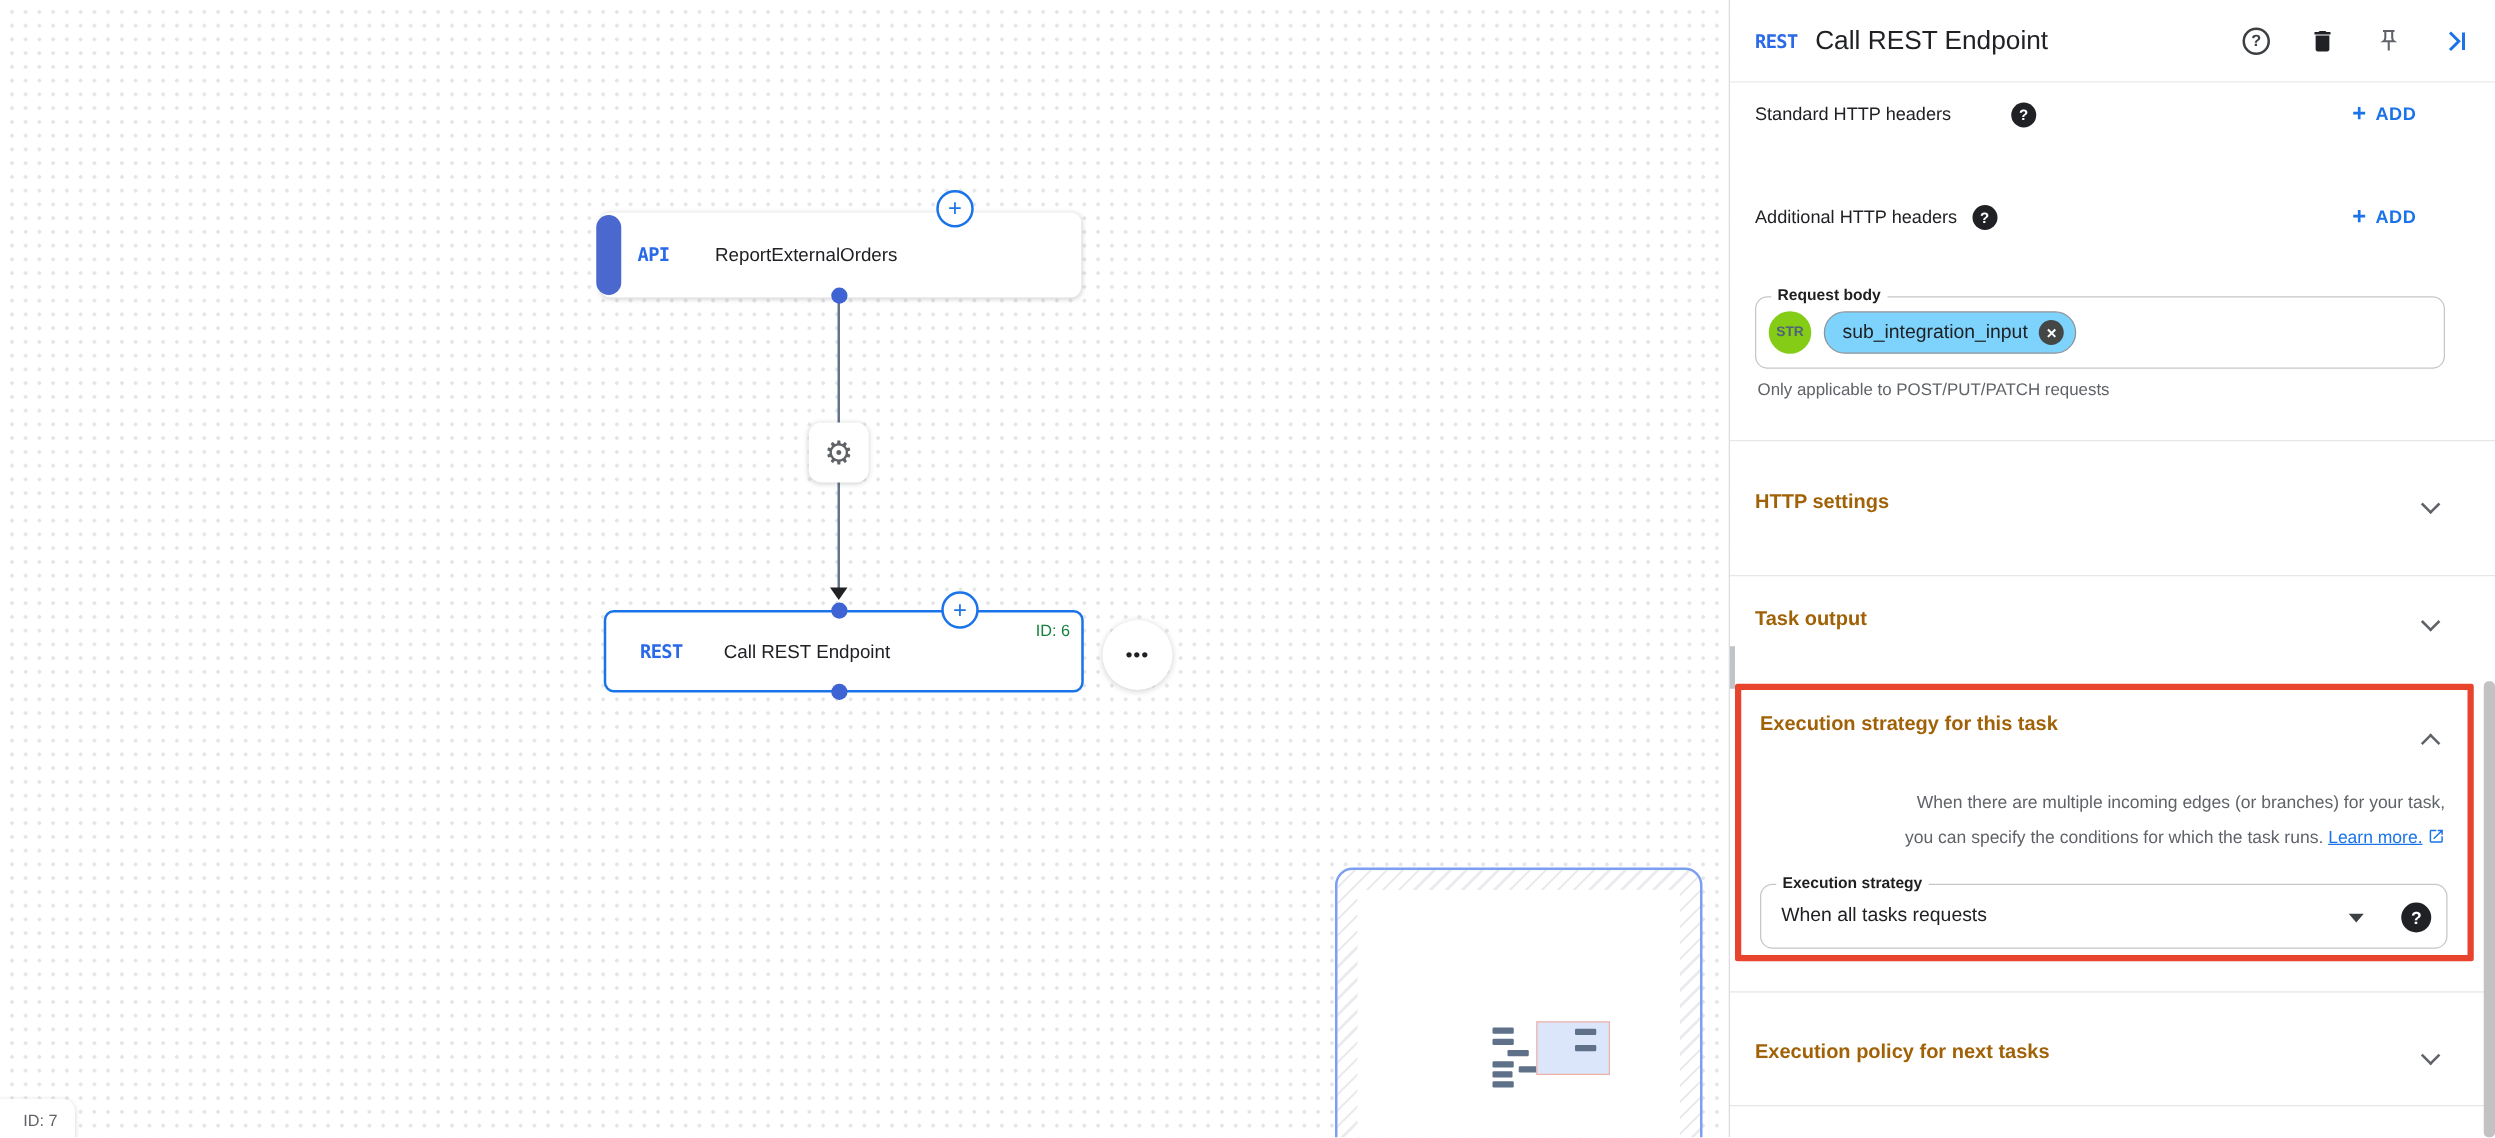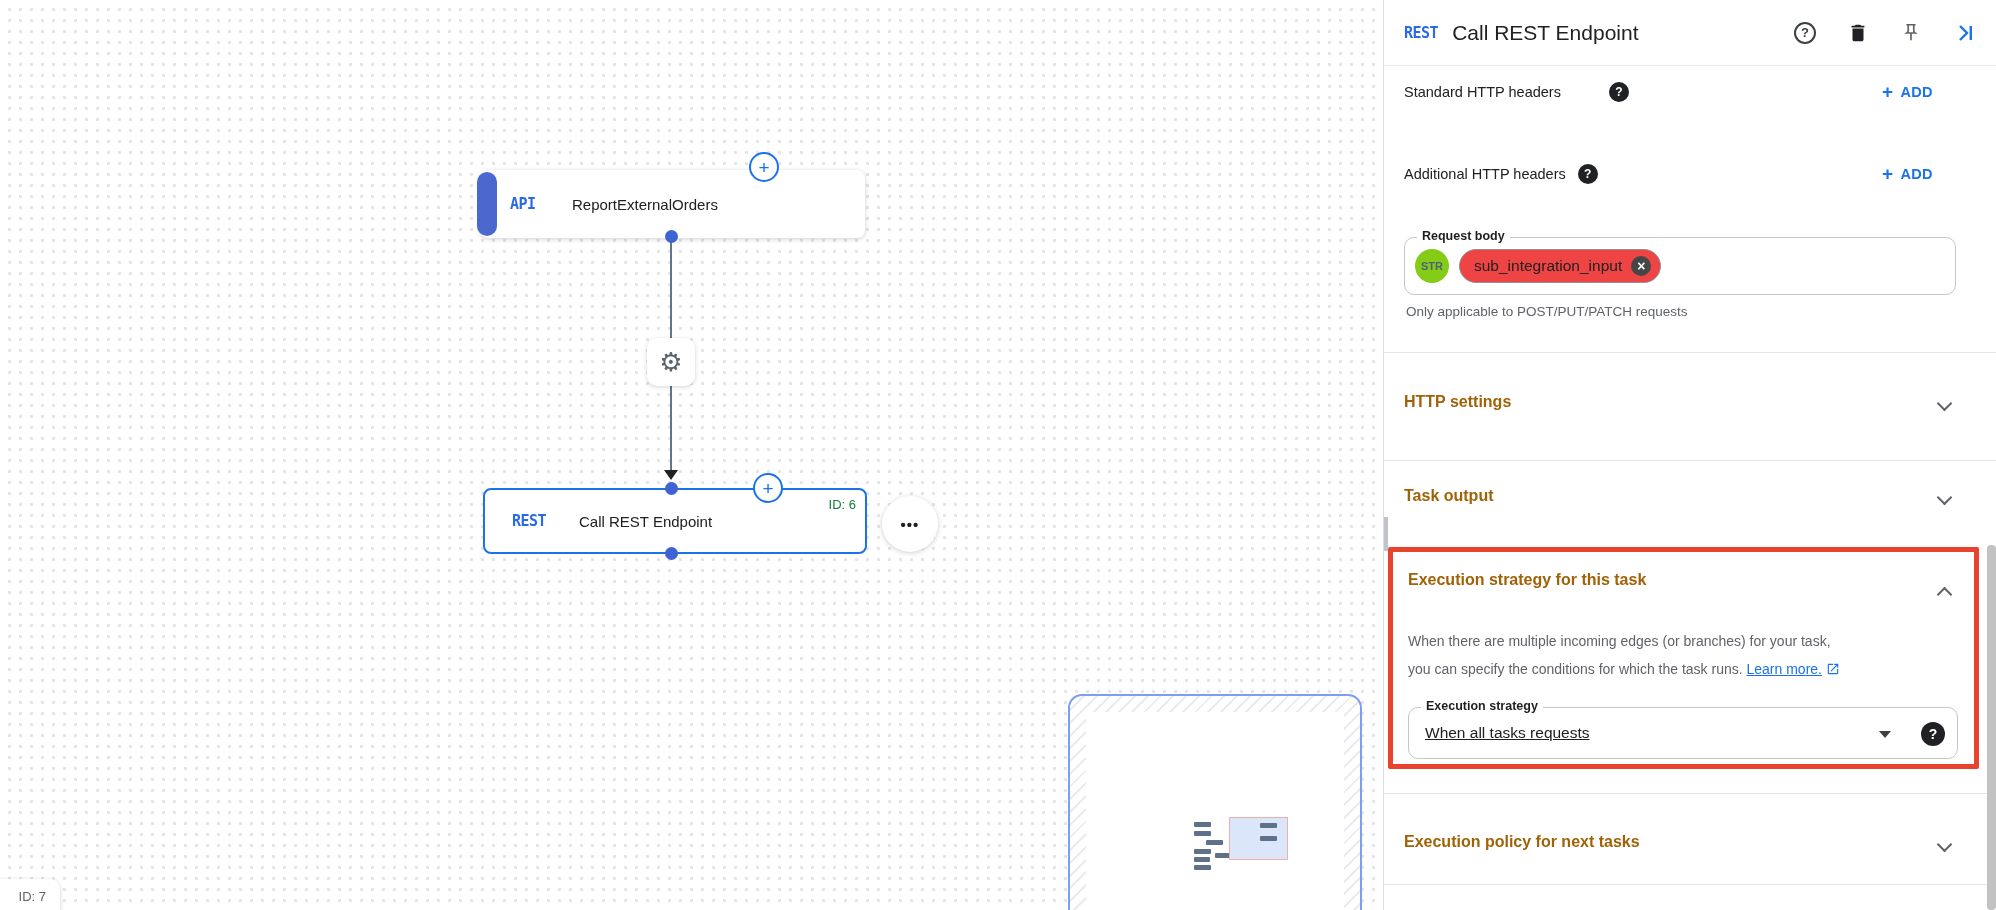--- a/index.html
+++ b/index.html
@@ -90,44 +90,44 @@
     color:#1a73e8; font-size:14.5px; font-weight:bold; letter-spacing:.4px; }
   .add-plus { font-size:19px; font-weight:600; line-height:1; }
 
   .outline-field { position:absolute; border:1px solid #c4c7c5; border-radius:10px; background:#fff; }
   .field-label { position:absolute; top:-9px; left:12px; background:#fff; padding:0 5px;
     font-size:12.5px; font-weight:bold; color:#1f1f1f; }
   .req-body { left:20px; top:237px; width:552px; height:58px; display:flex; align-items:center; padding:0 10px; }
   .str-badge { width:34px; height:34px; border-radius:50%; background:#84cc16; color:#52617a;
     font-size:11px; font-weight:bold; display:flex; align-items:center; justify-content:center; flex:none; }
   .chip { margin-left:10px; display:flex; align-items:center; gap:9px; border:1px solid #8f9398;
-    border-radius:18px; padding:6px 9px 6px 14px; font-size:15.5px; color:#202124; background:#ef4444;justify-content:space-between; }
+    border-radius:18px; padding:6px 9px 6px 14px; font-size:15.5px; color:#202124; background:#7dd3fc;justify-content:space-between; }
   .chip-x { width:20px; height:20px; border-radius:50%; background:#444746; color:#fff;
     font-size:14px; font-weight:bold; display:flex; align-items:center; justify-content:center; line-height:1; }
   .helper-text { position:absolute; left:22px; top:304px; font-size:13.5px; color:#5f6368; }
 
   .divider { position:absolute; left:0; width:100%; height:1px; background:#e6e6e6; }
 
   .section-title { position:absolute; left:20px; font-size:16px; font-weight:600; color:#a16207; }
   .chevron { position:absolute; right:46px; width:11px; height:11px;
     border-right:2.5px solid #5f6368; border-bottom:2.5px solid #5f6368; }
   .chev-down { transform:rotate(45deg); }
   .chev-up { transform:rotate(-135deg); }
 
   .scroll-tick { position:absolute; left:0; top:517px; width:4px; height:34px; background:#c0c3c8; }
 
   .red-frame { position:absolute; left:4px; top:547px; width:591px; height:222px;
     border:5px solid #e8432c; border-radius:2px; z-index:20; pointer-events:none; }
 
   .exec-desc { position:absolute; left:24px; top:628px; width:548px; font-size:14px;
-    line-height:27.5px; color:#5f6368; }
+    line-height:27.5px; color:#5f6368;text-align:right; }
   .learn-link { color:#1a73e8; text-decoration:underline; }
   .ext-icon { display:inline-block; vertical-align:-2px; margin-left:4px; }
 
-  .exec-field { left:24px; top:707px; width:550px; height:52px; display:flex; align-items:center;text-decoration:underline; }
+  .exec-field { left:24px; top:707px; width:550px; height:52px; display:flex; align-items:center; }
   .exec-value { margin-left:16px; font-size:15.5px; color:#202124; }
   .dd-caret { position:absolute; right:66px; top:23px; width:0; height:0;
     border-left:6px solid transparent; border-right:6px solid transparent;
     border-top:7px solid #3c4043; }
   .exec-help { position:absolute; right:12px; top:14px; width:24px; height:24px; font-size:14px; }
 
   .scrollbar-thumb { position:absolute; right:0; top:545px; width:9px; height:365px;
     background:#c2c2c2; border-radius:4px; }
 </style>
 </head>

